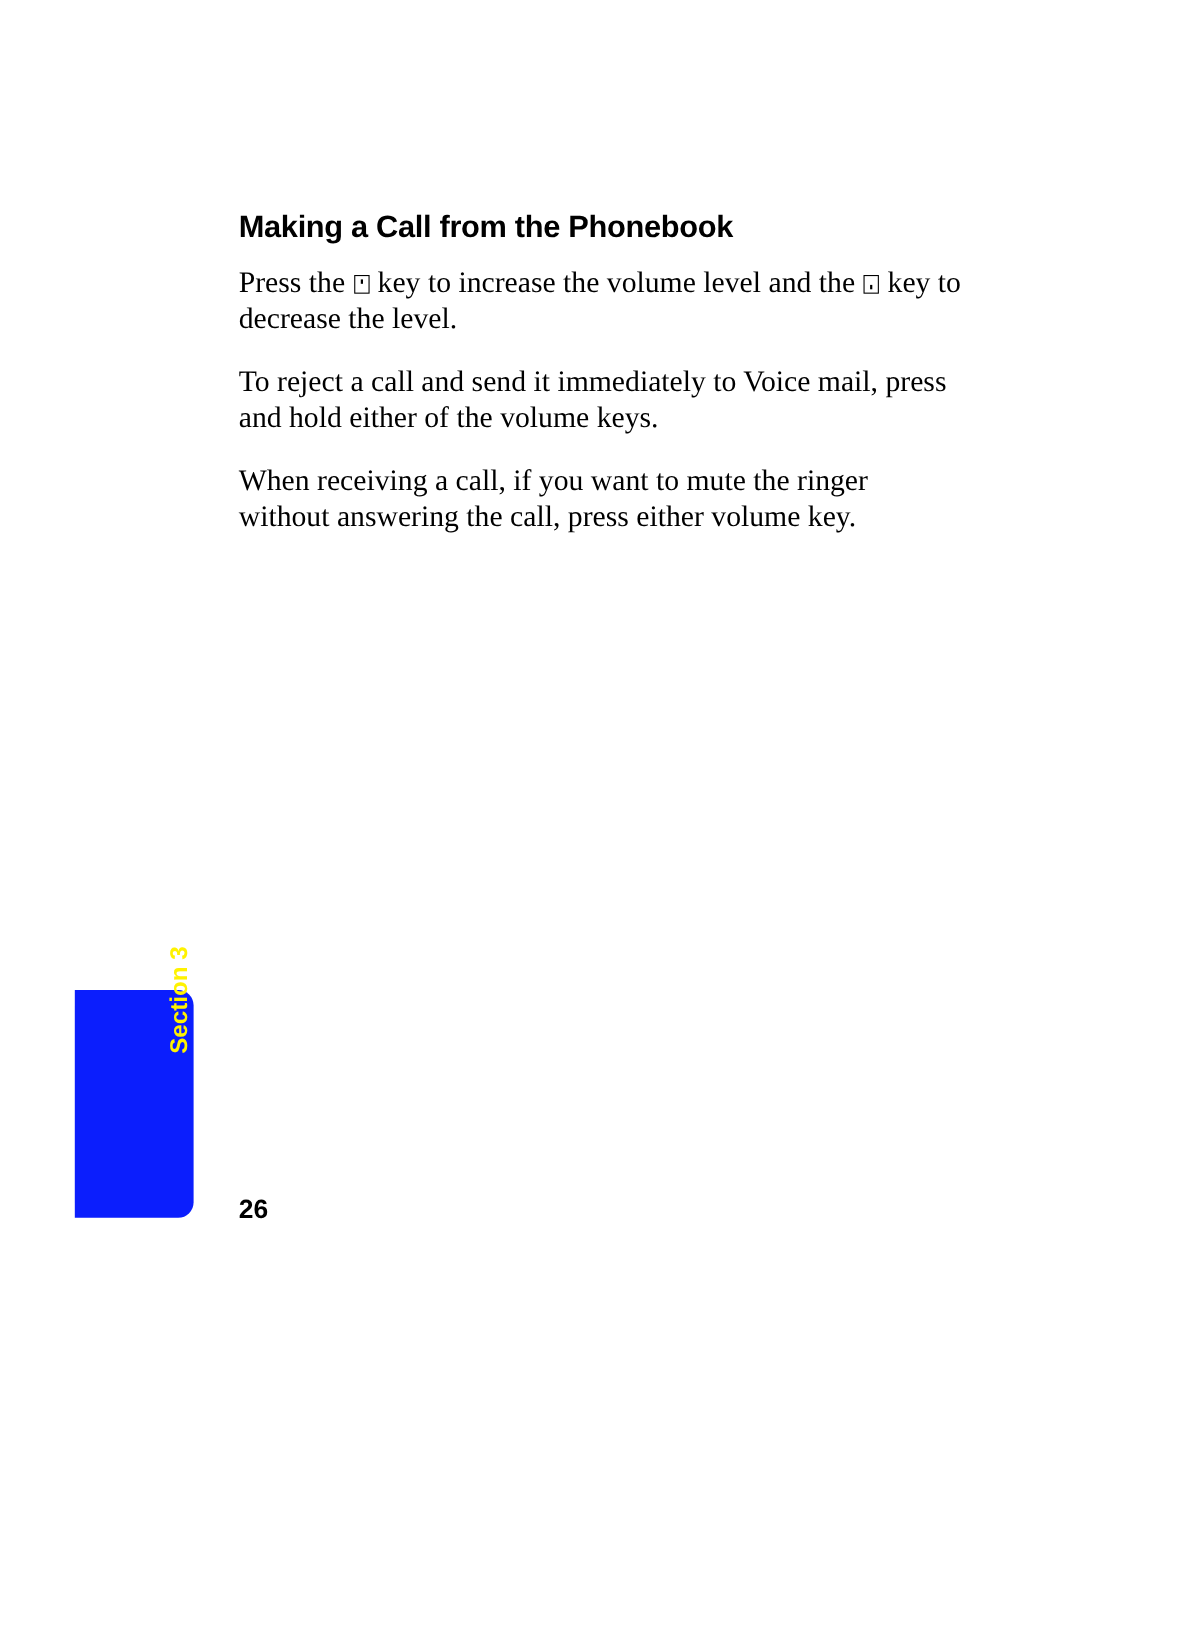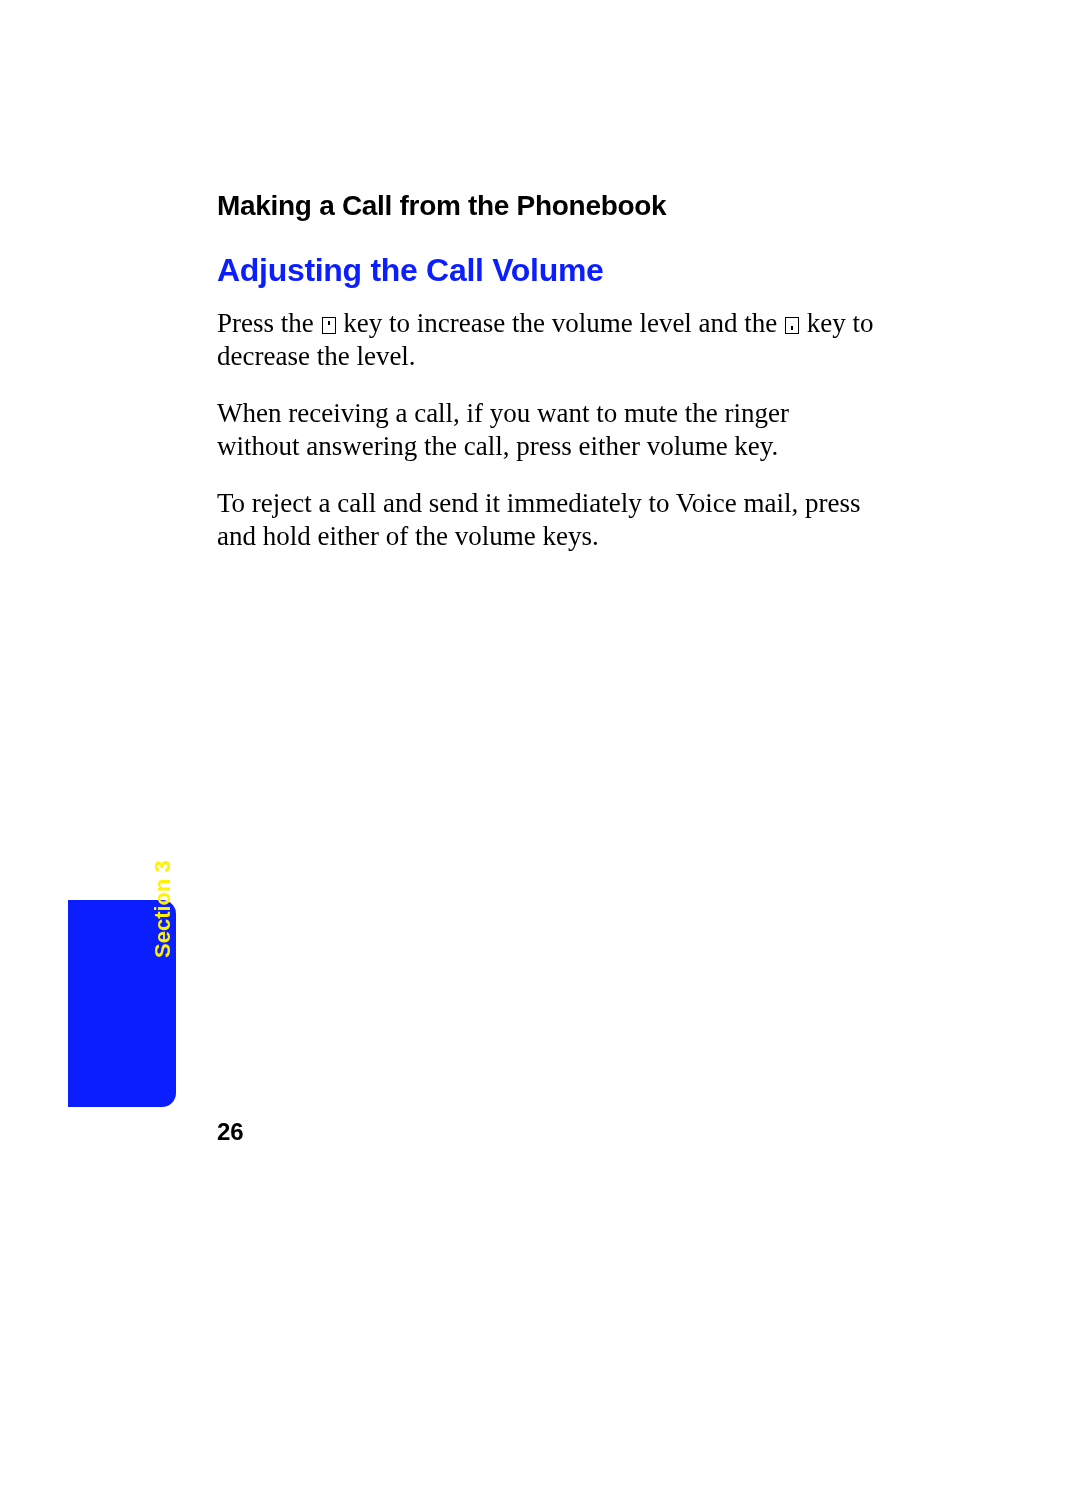--- a/index.html
+++ b/index.html
@@ -64,21 +64,21 @@
     transform-origin: left top;
     font-family: Arial, Helvetica, sans-serif;
     font-weight: 700;
     font-size: 22px;
     color: #fff200;
     white-space: nowrap;
   }
   .page-num {
     position: absolute;
     left: 217px;
-    top: 1118px;
+    top: 1086px;
     font-family: Arial, Helvetica, sans-serif;
     font-weight: 700;
     font-size: 24px;
     color: #000;
   }
   .icon-up, .icon-down {
     display: inline-block;
     border: 1.4px solid #000;
     width: 14px;
     height: 17px;
@@ -107,31 +107,30 @@
 
 <div class="page">
 
   <div class="content">
 
     <h3 class="h-sub">Making a Call from the Phonebook</h3>
 
 
 
 
-    <h2 class="h-section">Adjusting the Call Volume</h2>
 
 
     <p class="para">
       <span>Press the </span><span class="icon-up"></span><span> key to increase the volume level and the </span><span class="icon-down"></span><span> key to decrease the level.</span>
     </p>
 
 
+    <p class="para">To reject a call and send it immediately to Voice mail, press and hold either of the volume keys.</p>
+
     <p class="para">When receiving a call, if you want to mute the ringer without answering the call, press either volume key.</p>
-
-    <p class="para">To reject a call and send it immediately to Voice mail, press and hold either of the volume keys.</p>
 
   </div>
 
   <div class="tab"></div>
   <div class="tab-text">Section 3</div>
 
   <div class="page-num">26</div>
 
 </div>
 

